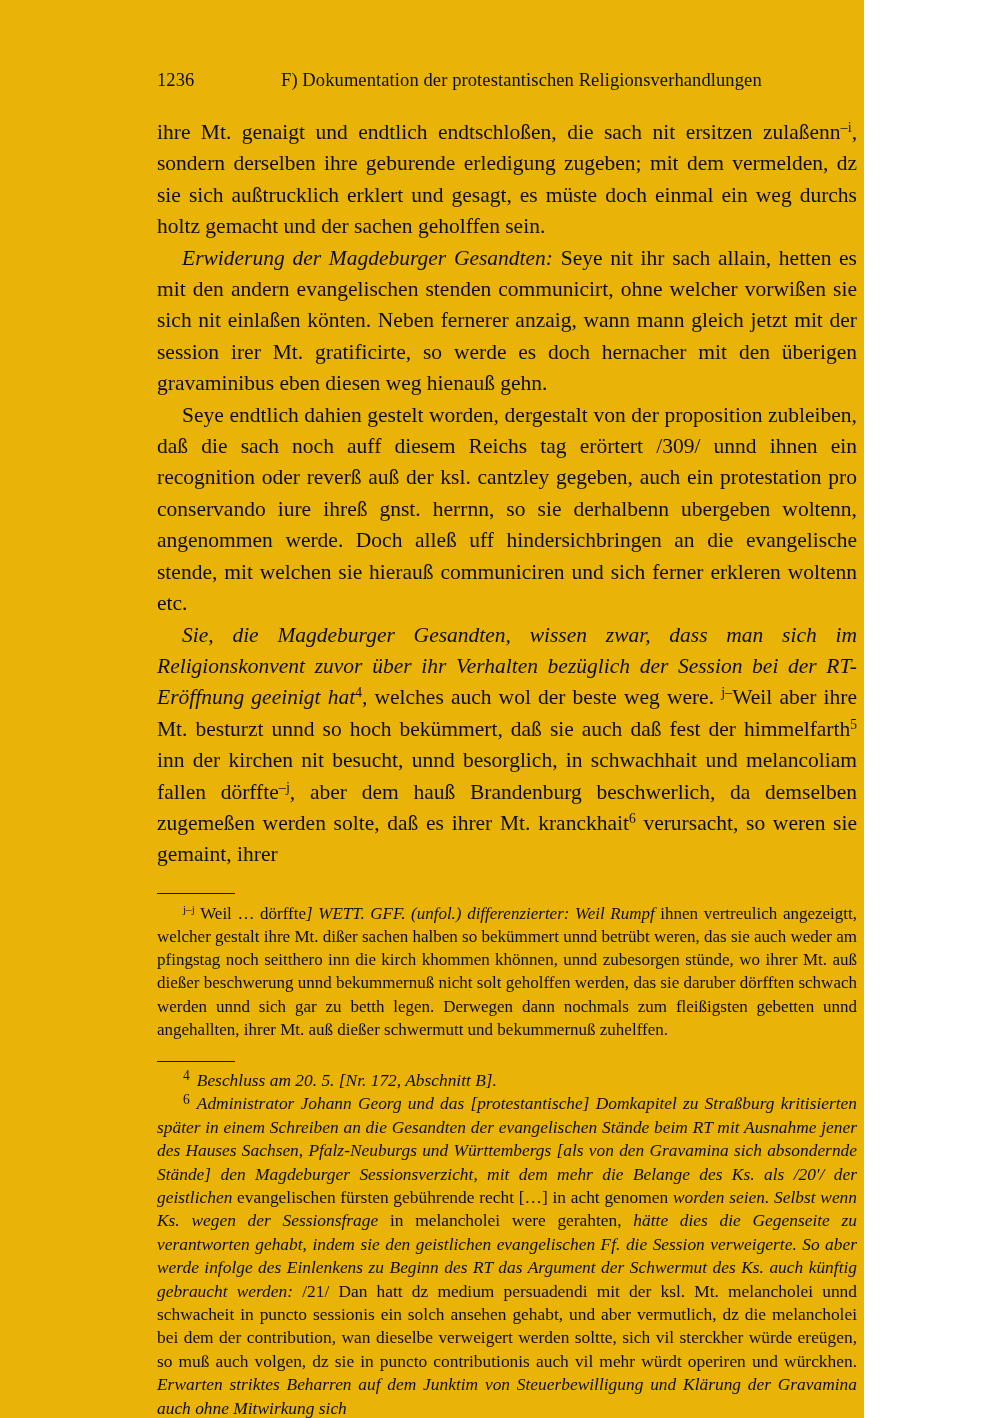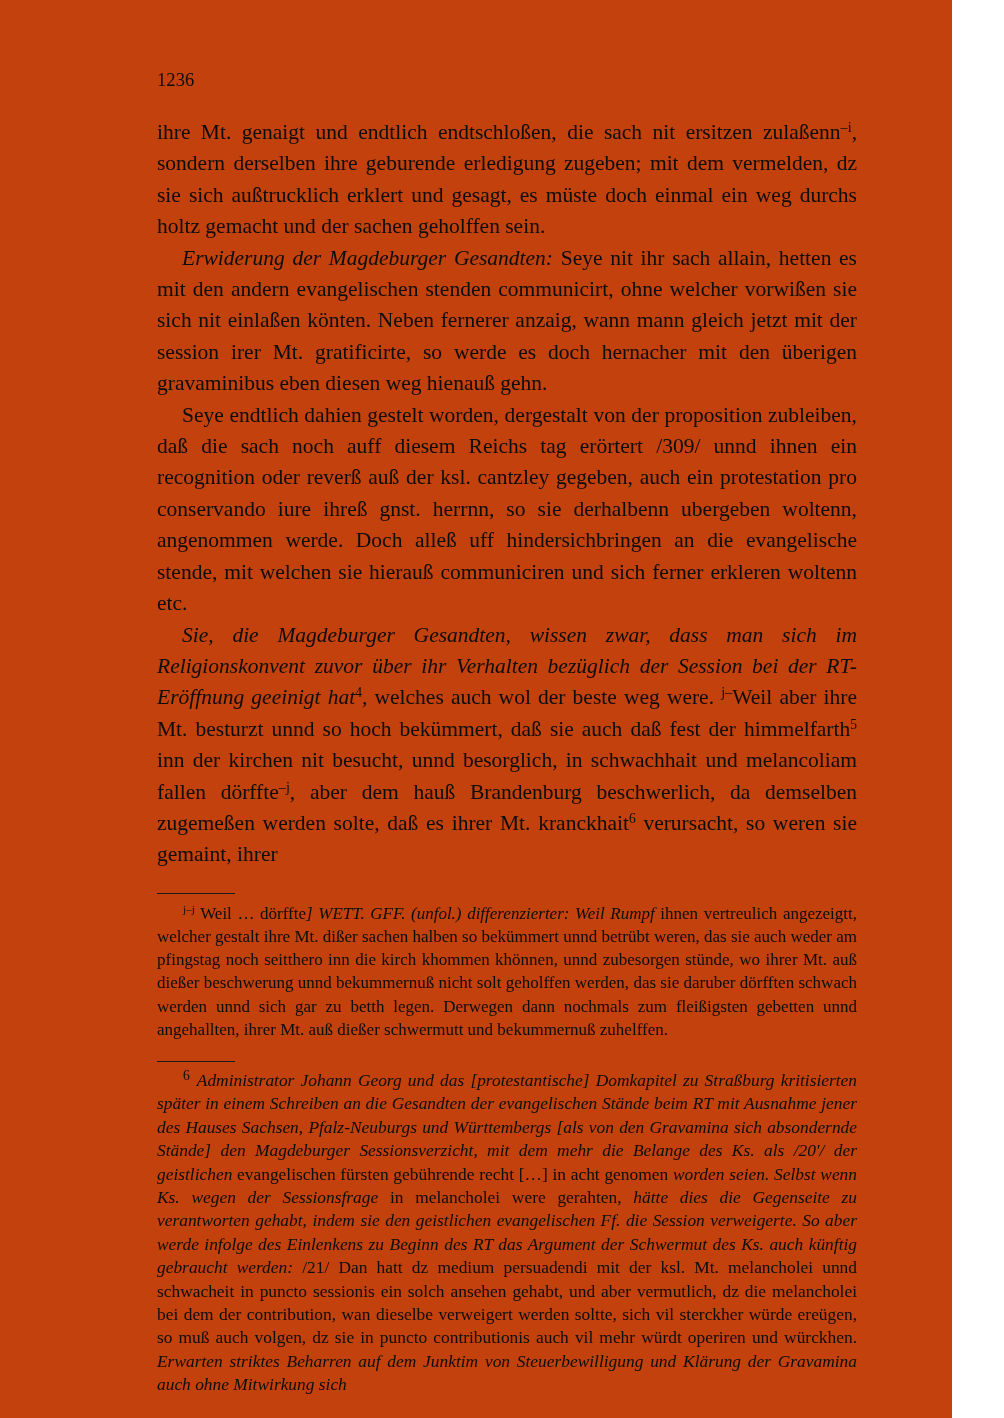--- a/index.html
+++ b/index.html
@@ -6,23 +6,23 @@
     margin: 0;
     padding: 0;
     background: #ffffff;
   }
   body {
     font-family: "Liberation Serif", "DejaVu Serif", serif;
     color: #0d0d0d;
   }
   .page {
     position: relative;
-    width: 952px;
+    width: 864px;
     height: 1418px;
-    background: #c2410c;
+    background: #eab308;
     overflow: hidden;
   }
   .content {
     position: absolute;
     left: 157px;
     top: 70px;
     width: 700px;
   }
 
   
@@ -119,20 +119,21 @@
   }
 </style>
 </head>
 <body>
 
 <div class="page">
   <div class="content">
 
     <div class="runhead">
       <span class="folio">1236</span>
+      <span class="htitle">F) Dokumentation der protestantischen Religionsverhandlungen</span>
     </div>
 
     <div class="body-block">
 
       <p><span>ihre Mt. genaigt und endtlich endtschloßen, die sach nit ersitzen zulaßenn</span><sup class="sig">–i</sup><span>, sondern derselben ihre geburende erledigung zugeben; mit dem vermelden, dz sie sich außtrucklich erklert und gesagt, es müste doch einmal ein weg durchs holtz gemacht und der sachen geholffen sein.</span></p>
 
       <p class="indent"><span class="ital">Erwiderung der Magdeburger Gesandten:</span><span> Seye nit ihr sach allain, hetten es mit den andern evangelischen stenden communicirt, ohne welcher vorwißen sie sich nit einlaßen könten. Neben fernerer anzaig, wann mann gleich jetzt mit der session irer Mt. gratificirte, so werde es doch hernacher mit den überigen gravaminibus eben diesen weg hienauß gehn.</span></p>
 
       <p class="indent"><span>Seye endtlich dahien gestelt worden, dergestalt von der proposition zubleiben, daß die sach noch auff diesem Reichs tag erörtert /309/ unnd ihnen ein recognition oder reverß auß der ksl. cantzley gegeben, auch ein protestation pro conservando iure ihreß gnst. herrnn, so sie derhalbenn ubergeben woltenn, angenommen werde. Doch alleß uff hindersichbringen an die evangelische stende, mit welchen sie hierauß communiciren und sich ferner erkleren woltenn etc.</span></p>
 
@@ -144,20 +145,21 @@
       <div class="rule"></div>
       <div class="app-block">
         <p><sup class="sig">j–j</sup><span> Weil … dörffte</span><span class="ital">]</span><span class="ital"> WETT. GFF. (unfol.) differenzierter: Weil Rumpf</span><span> ihnen vertreulich angezeigtt, welcher gestalt ihre Mt. dißer sachen halben so bekümmert unnd betrübt weren, das sie auch weder am pfingstag noch seitthero inn die kirch khommen khönnen, unnd zubesorgen stünde, wo ihrer Mt. auß dießer beschwerung unnd bekummernuß nicht solt geholffen werden, das sie daruber dörfften schwach werden unnd sich gar zu betth legen. Derwegen dann nochmals zum fleißigsten gebetten unnd angehallten, ihrer Mt. auß dießer schwermutt und bekummernuß zuhelffen.</span></p>
       </div>
     </div>
 
     <div class="fn-wrap">
       <div class="rule"></div>
       <div class="fn-block">
 
+        <p class="fn-short"><span class="fn-num">4</span><span class="ital">Beschluss am 20. 5. [Nr. 172, Abschnitt B].</span></p>
 
 
         <p class="fn-long"><span class="fn-num">6</span><span><span class="ital">Administrator Johann Georg und das [protestantische] Domkapitel zu Straßburg kritisierten später in einem Schreiben an die Gesandten der evangelischen Stände beim RT mit Ausnahme jener des Hauses Sachsen, Pfalz-Neuburgs und Württembergs [als von den Gravamina sich absondernde Stände] den Magdeburger Sessionsverzicht, mit dem mehr die Belange des Ks. als /20'/ der geistlichen</span><span> evangelischen fürsten gebührende recht […] in acht genomen </span><span class="ital">worden seien. Selbst wenn Ks. wegen der Sessionsfrage</span><span> in melancholei were gerahten, </span><span class="ital">hätte dies die Gegenseite zu verantworten gehabt, indem sie den geistlichen evangelischen Ff. die Session verweigerte. So aber werde infolge des Einlenkens zu Beginn des RT das Argument der Schwermut des Ks. auch künftig gebraucht werden:</span><span> /21/ Dan hatt dz medium persuadendi mit der ksl. Mt. melancholei unnd schwacheit in puncto sessionis ein solch ansehen gehabt, und aber vermutlich, dz die melancholei bei dem der contribution, wan dieselbe verweigert werden soltte, sich vil sterckher würde ereügen, so muß auch volgen, dz sie in puncto contributionis auch vil mehr würdt operiren und würckhen. </span><span class="ital">Erwarten striktes Beharren auf dem Junktim von Steuerbewilligung und Klärung der Gravamina auch ohne Mitwirkung sich</span></span></p>
 
       </div>
     </div>
 
   </div>
 </div>
 

